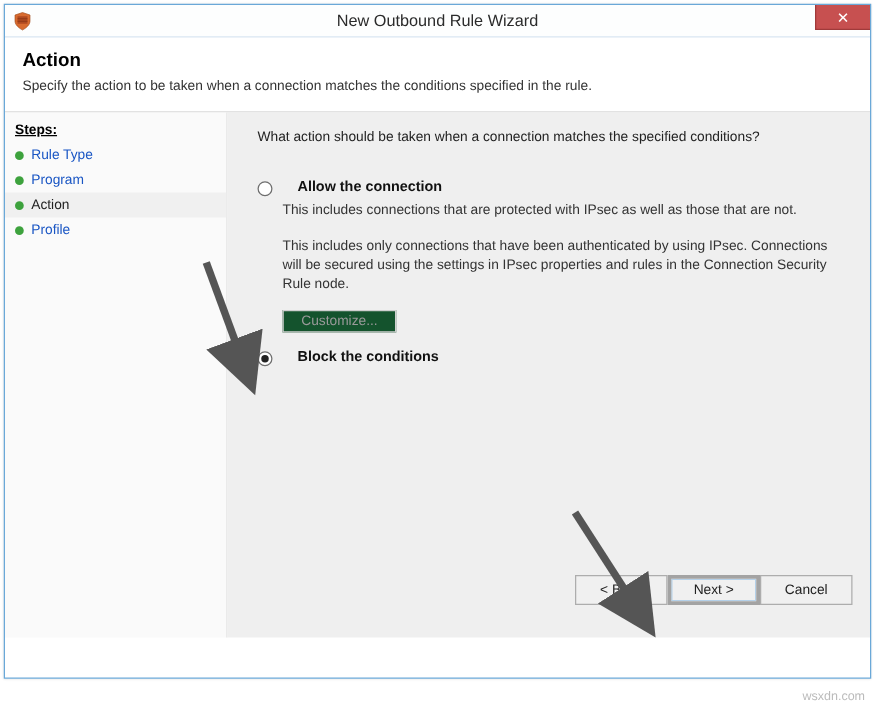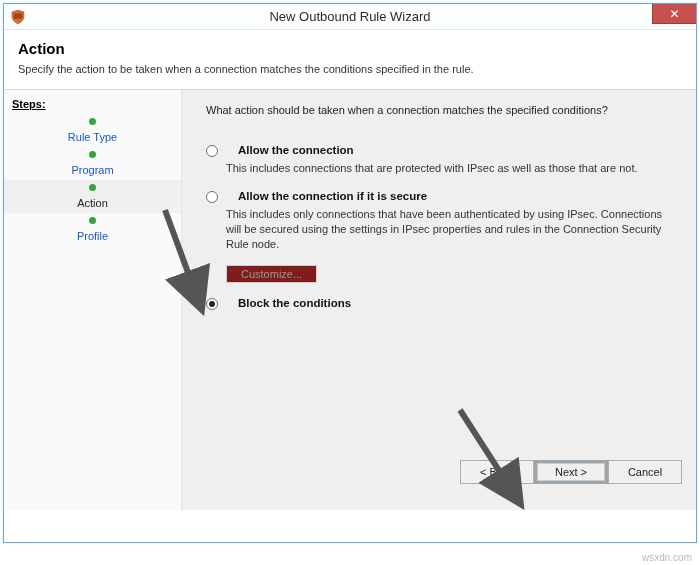--- a/index.html
+++ b/index.html
@@ -78,21 +78,20 @@
     font-size: 11px;
     padding: 2px 8px 4px 8px;
     text-decoration: underline;
   }
   .step-item {
     padding: 4px 8px 4px 8px;
     display: flex;
     align-items: center;
     gap: 6px;
     font-size: 11px;
-    flex-direction: column;
   }
   .step-item.active {
     background: #f0f0f0;
     color: #222;
   }
   .step-item a { color: #1a56c4; text-decoration: none; }
   .step-item.active span.label { color: #222; }
   .bullet {
     width: 7px; height: 7px;
     border-radius: 50%;
@@ -143,21 +142,21 @@
     color: #333;
     margin: 2px 0 14px 20px;
     line-height: 1.35;
     max-width: 440px;
   }
   .customize-btn {
     margin: 0 0 14px 20px;
     padding: 2px 14px;
     font-size: 11px;
     color: #999;
-    background: #7f1d1d;
+    background: #14532d;
     border: 1px solid #cfcfcf;
     cursor: default;
   }
   .button-bar {
     position: absolute;
     right: 14px;
     bottom: 26px;
     display: flex;
     gap: 0;
   }
@@ -239,24 +238,20 @@
       <div class="question">What action should be taken when a connection matches the specified conditions?</div>
 
       
       <div class="option-row">
         <span class="radio"></span>
         <span class="option-title">Allow the connection</span>
       </div>
       <div class="option-desc">This includes connections that are protected with IPsec as well as those that are not.</div>
 
       
-      <div class="option-row">
-        <span class="radio"></span>
-        <span class="option-title">Allow the connection if it is secure</span>
-      </div>
       <div class="option-desc">This includes only connections that have been authenticated by using IPsec. Connections will be secured using the settings in IPsec properties and rules in the Connection Security Rule node.</div>
       <button class="customize-btn" disabled="">Customize...</button>
 
       
       <div class="option-row">
         <span class="radio selected"></span>
         <span class="option-title">Block the conditions</span>
       </div>
 
       <div class="button-bar">

